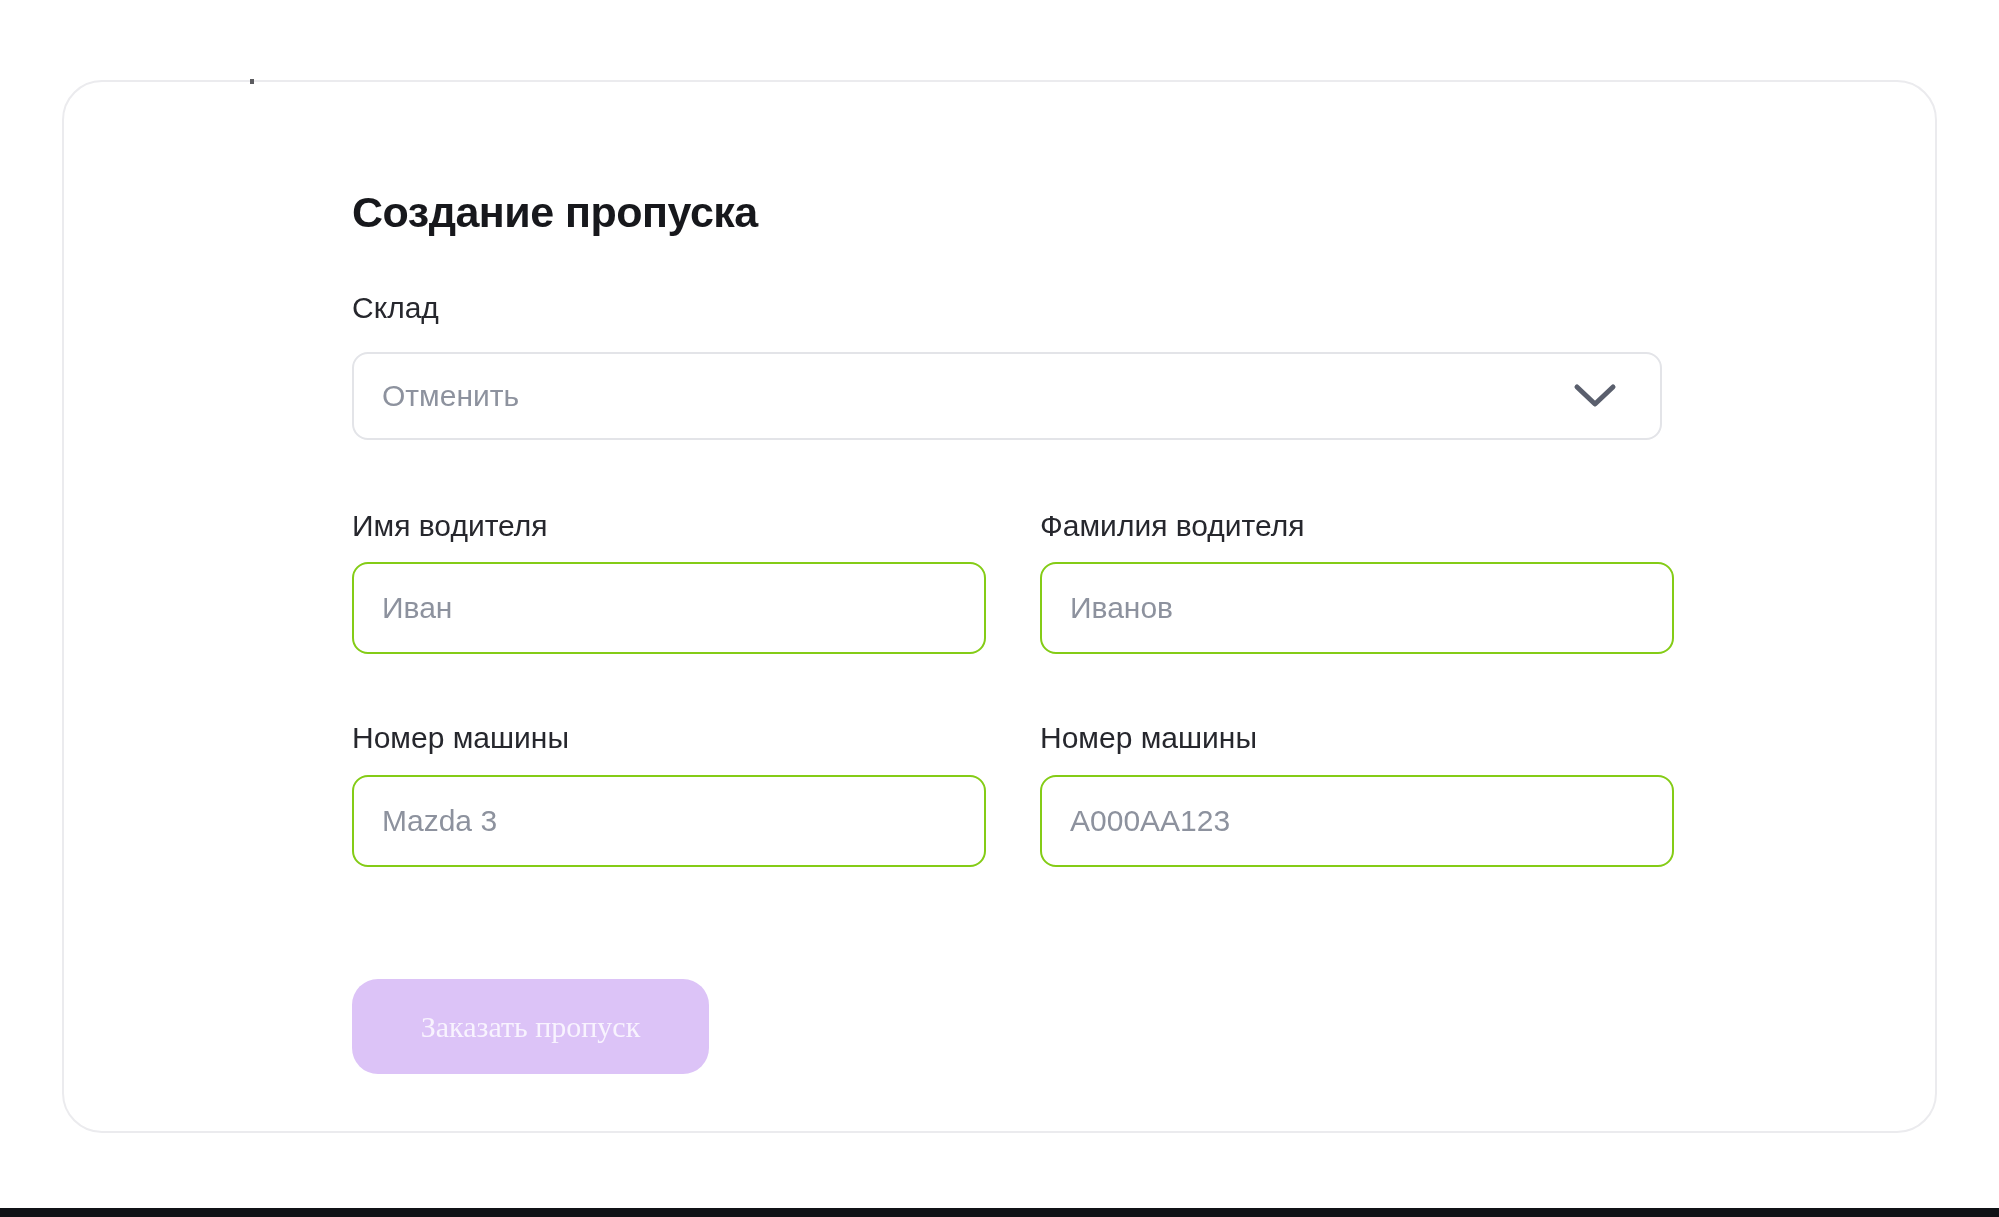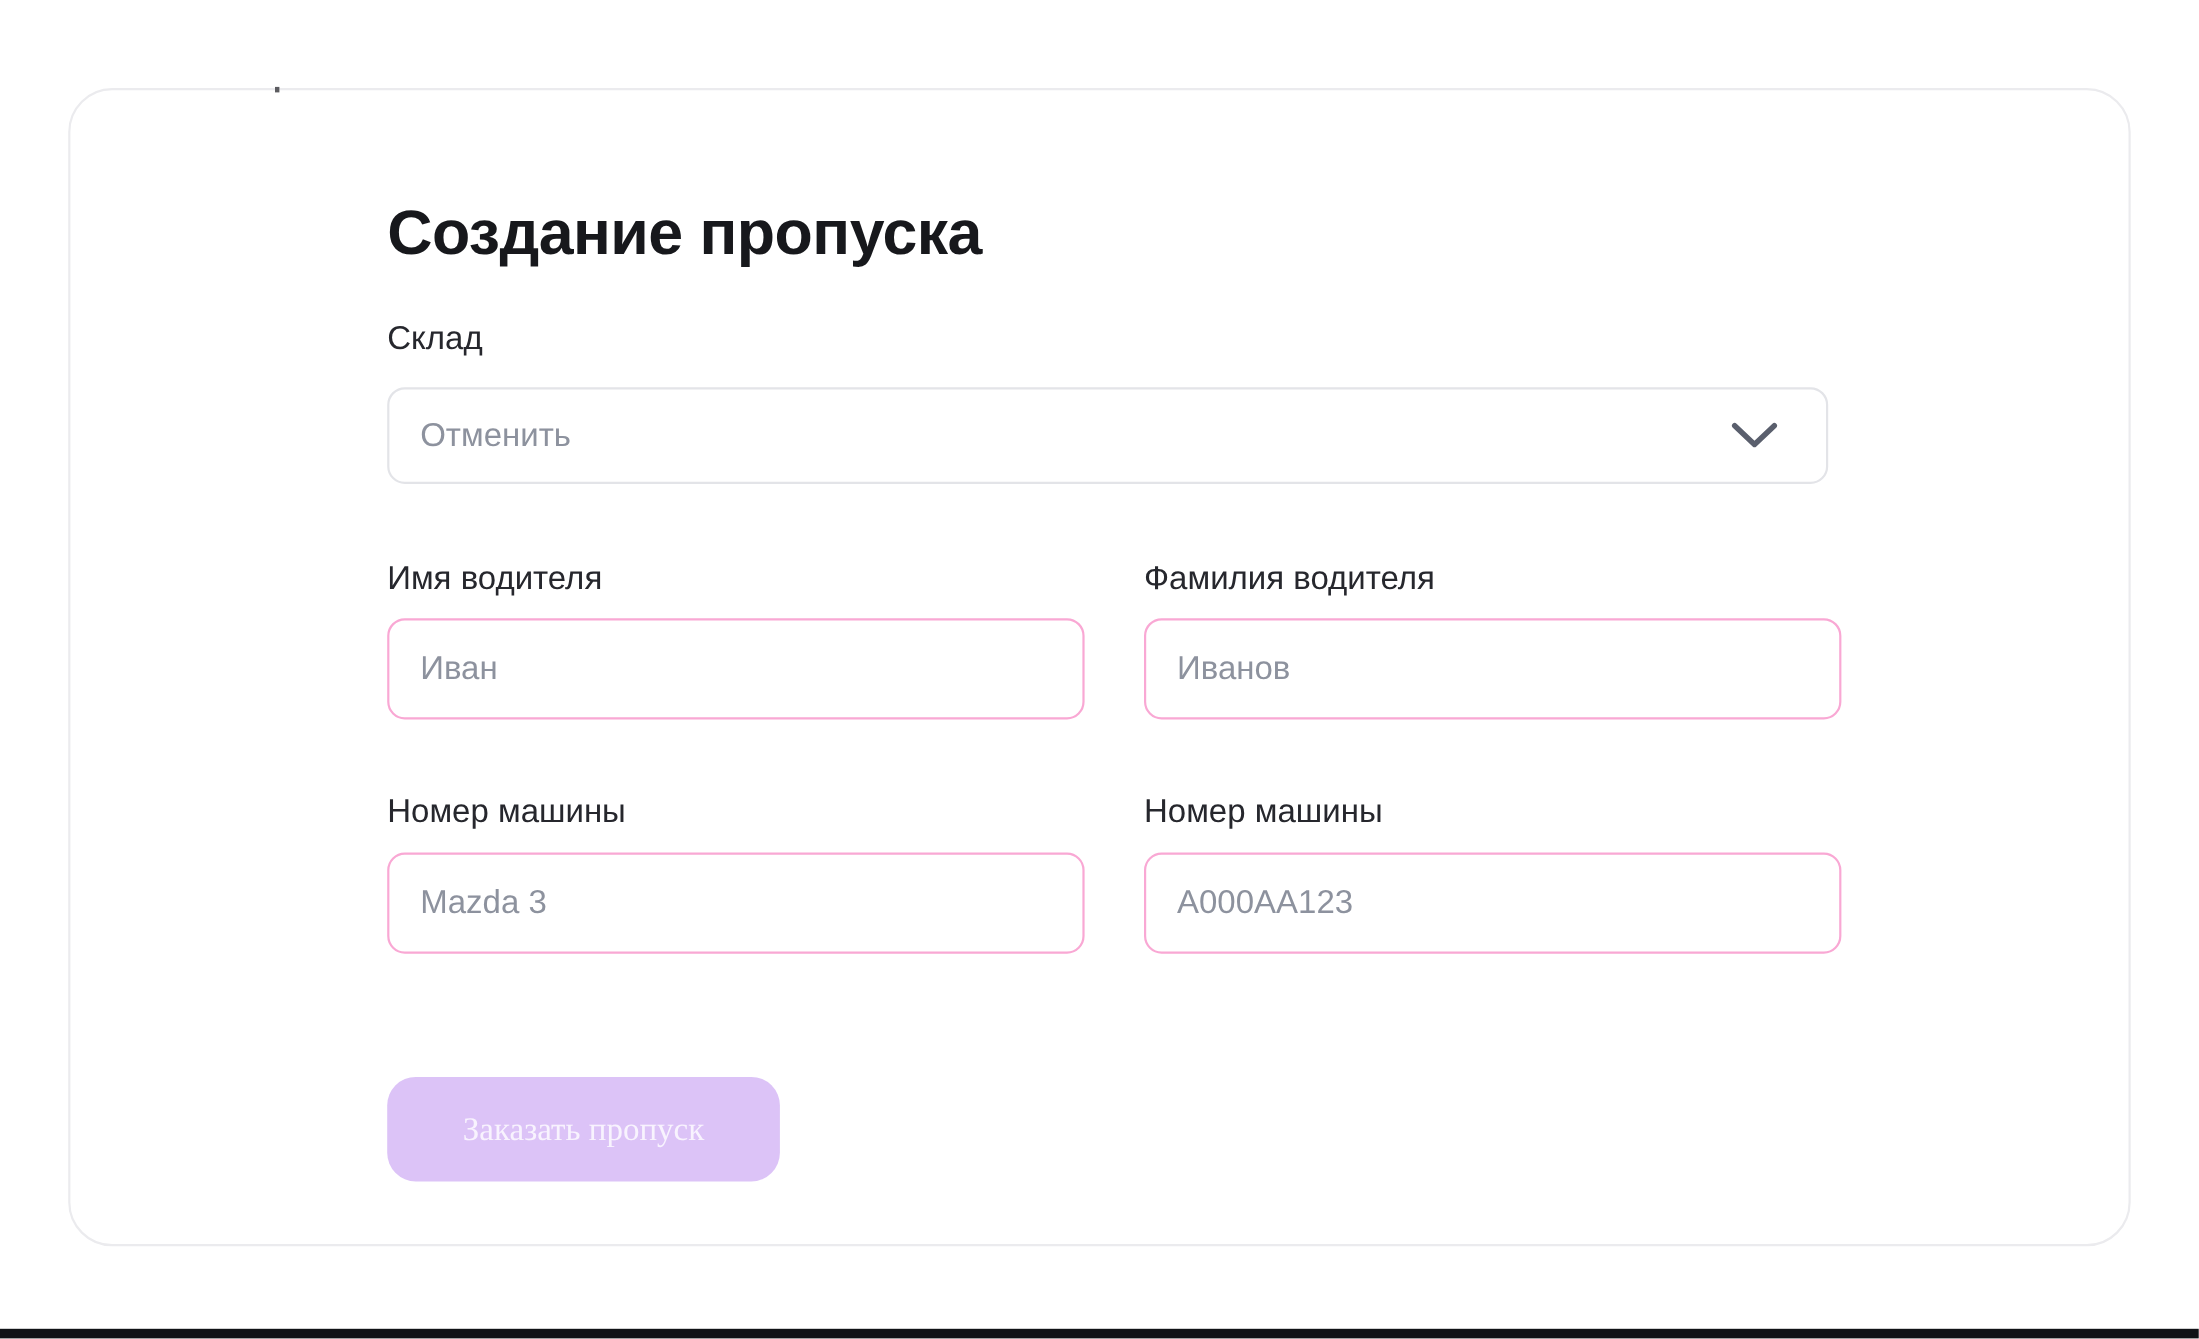--- a/index.html
+++ b/index.html
@@ -36,21 +36,21 @@
     height: 5px;
     background: #5c5c60;
   }
 
   
   .form-title {
     position: absolute;
     left: 288px;
     top: 100px;
     margin: 0;
-    font-size: 57px;
+    font-size: 43px;
     line-height: 60px;
     font-weight: 700;
     letter-spacing: -0.5px;
     color: #17181c;
   }
 
   
   .field-label {
     position: absolute;
     font-size: 30px;
@@ -85,21 +85,21 @@
     color: #8d929e;
   }
   .chevron { display: flex; align-items: center; }
   .chevron svg { display: block; }
 
   
   .text-input {
     position: absolute;
     height: 92px;
     width: 634px;
-    border: 2px solid #f9a8d4;
+    border: 2px solid #84cc16;
     border-radius: 16px;
     background: #ffffff;
     padding: 0 28px;
     font-family: "Liberation Sans", sans-serif;
     font-size: 30px;
     color: #6d28d9;
     outline: none;
   }
   .text-input::placeholder { color: #8d929e; opacity: 1; }
   .inp-first-name { left: 288px; top: 480px; }

